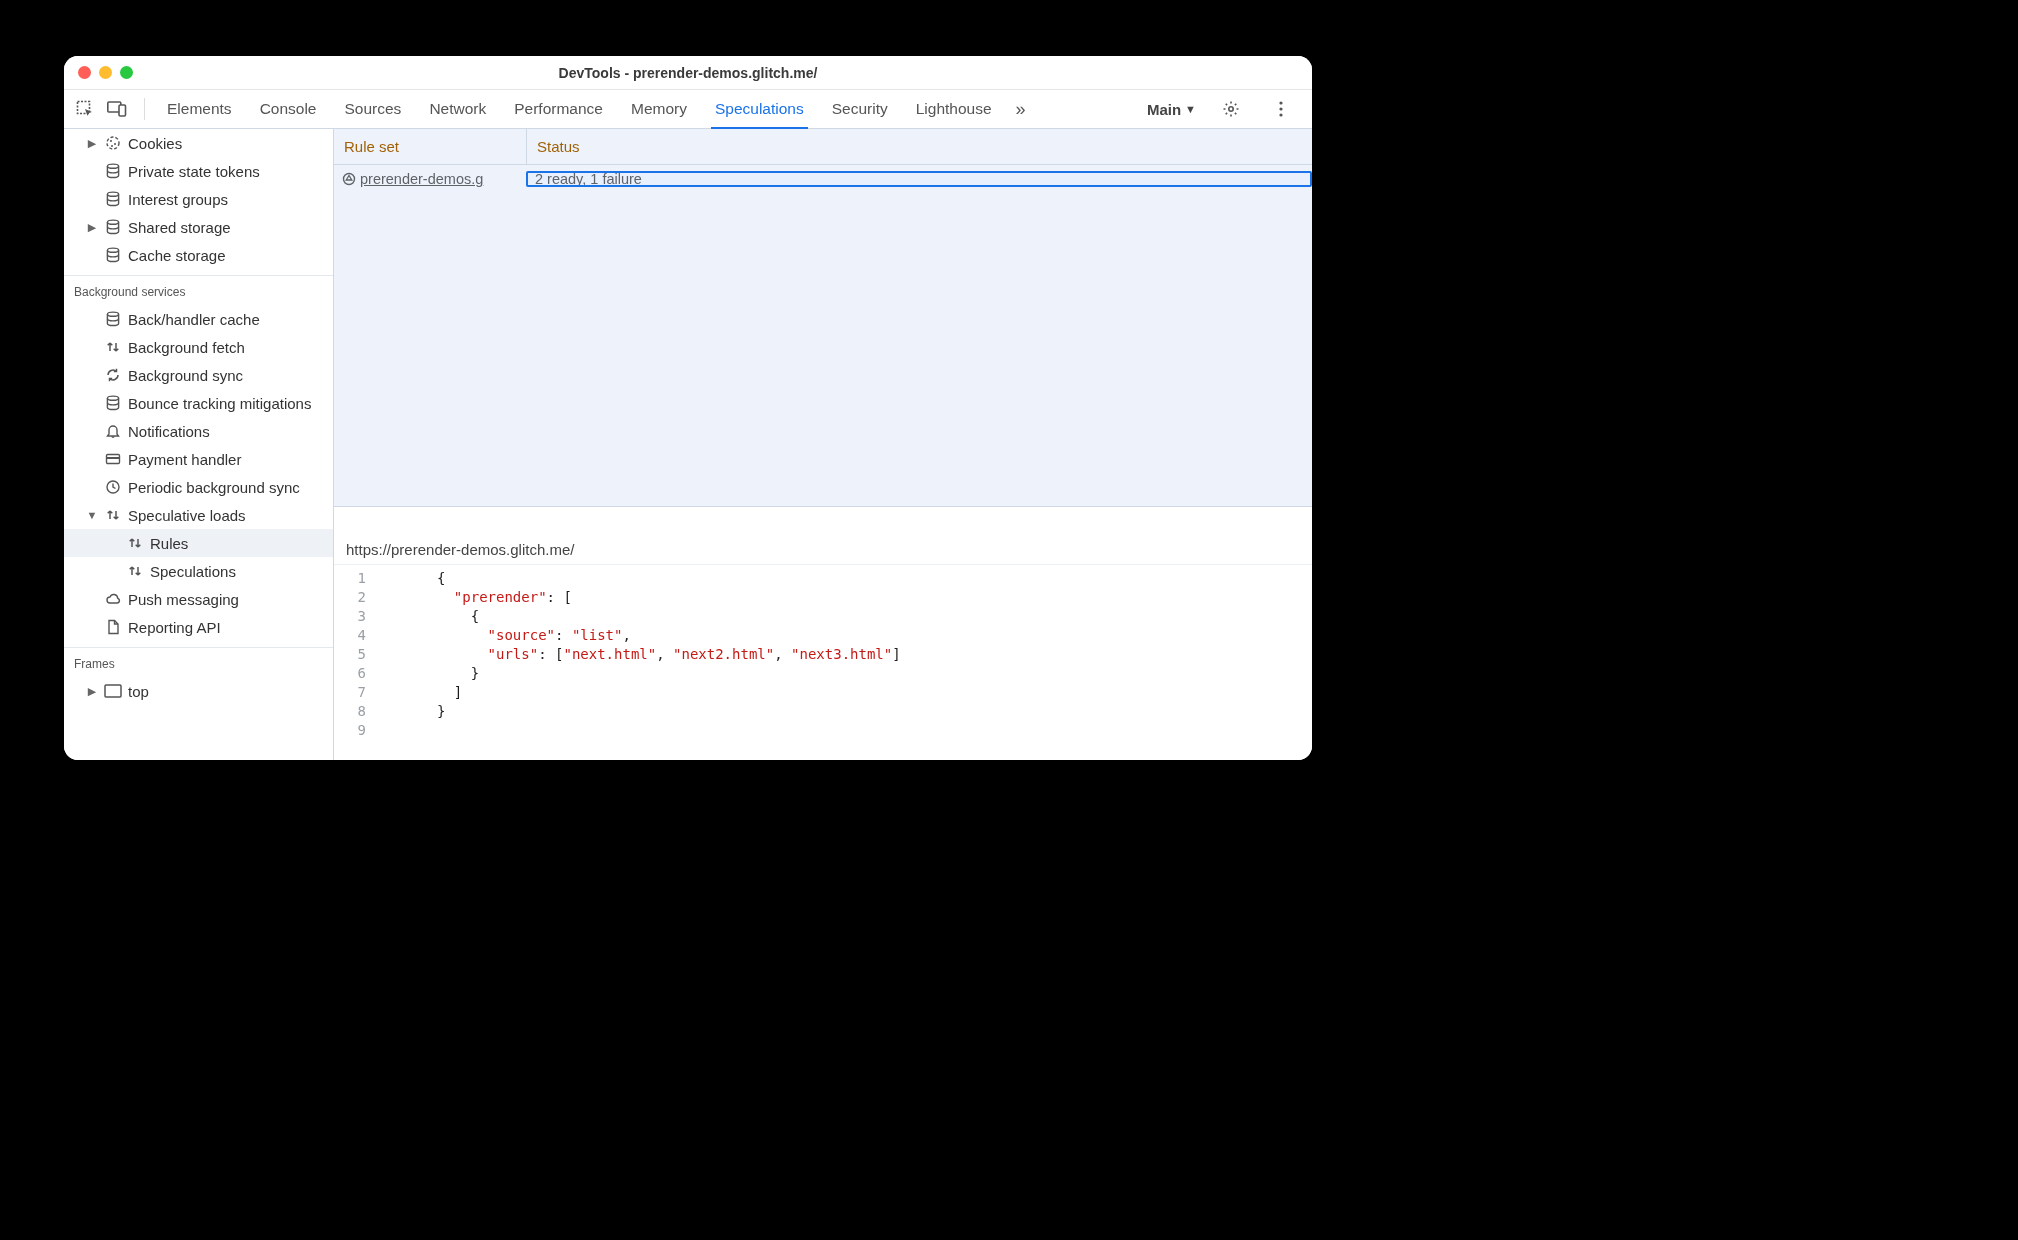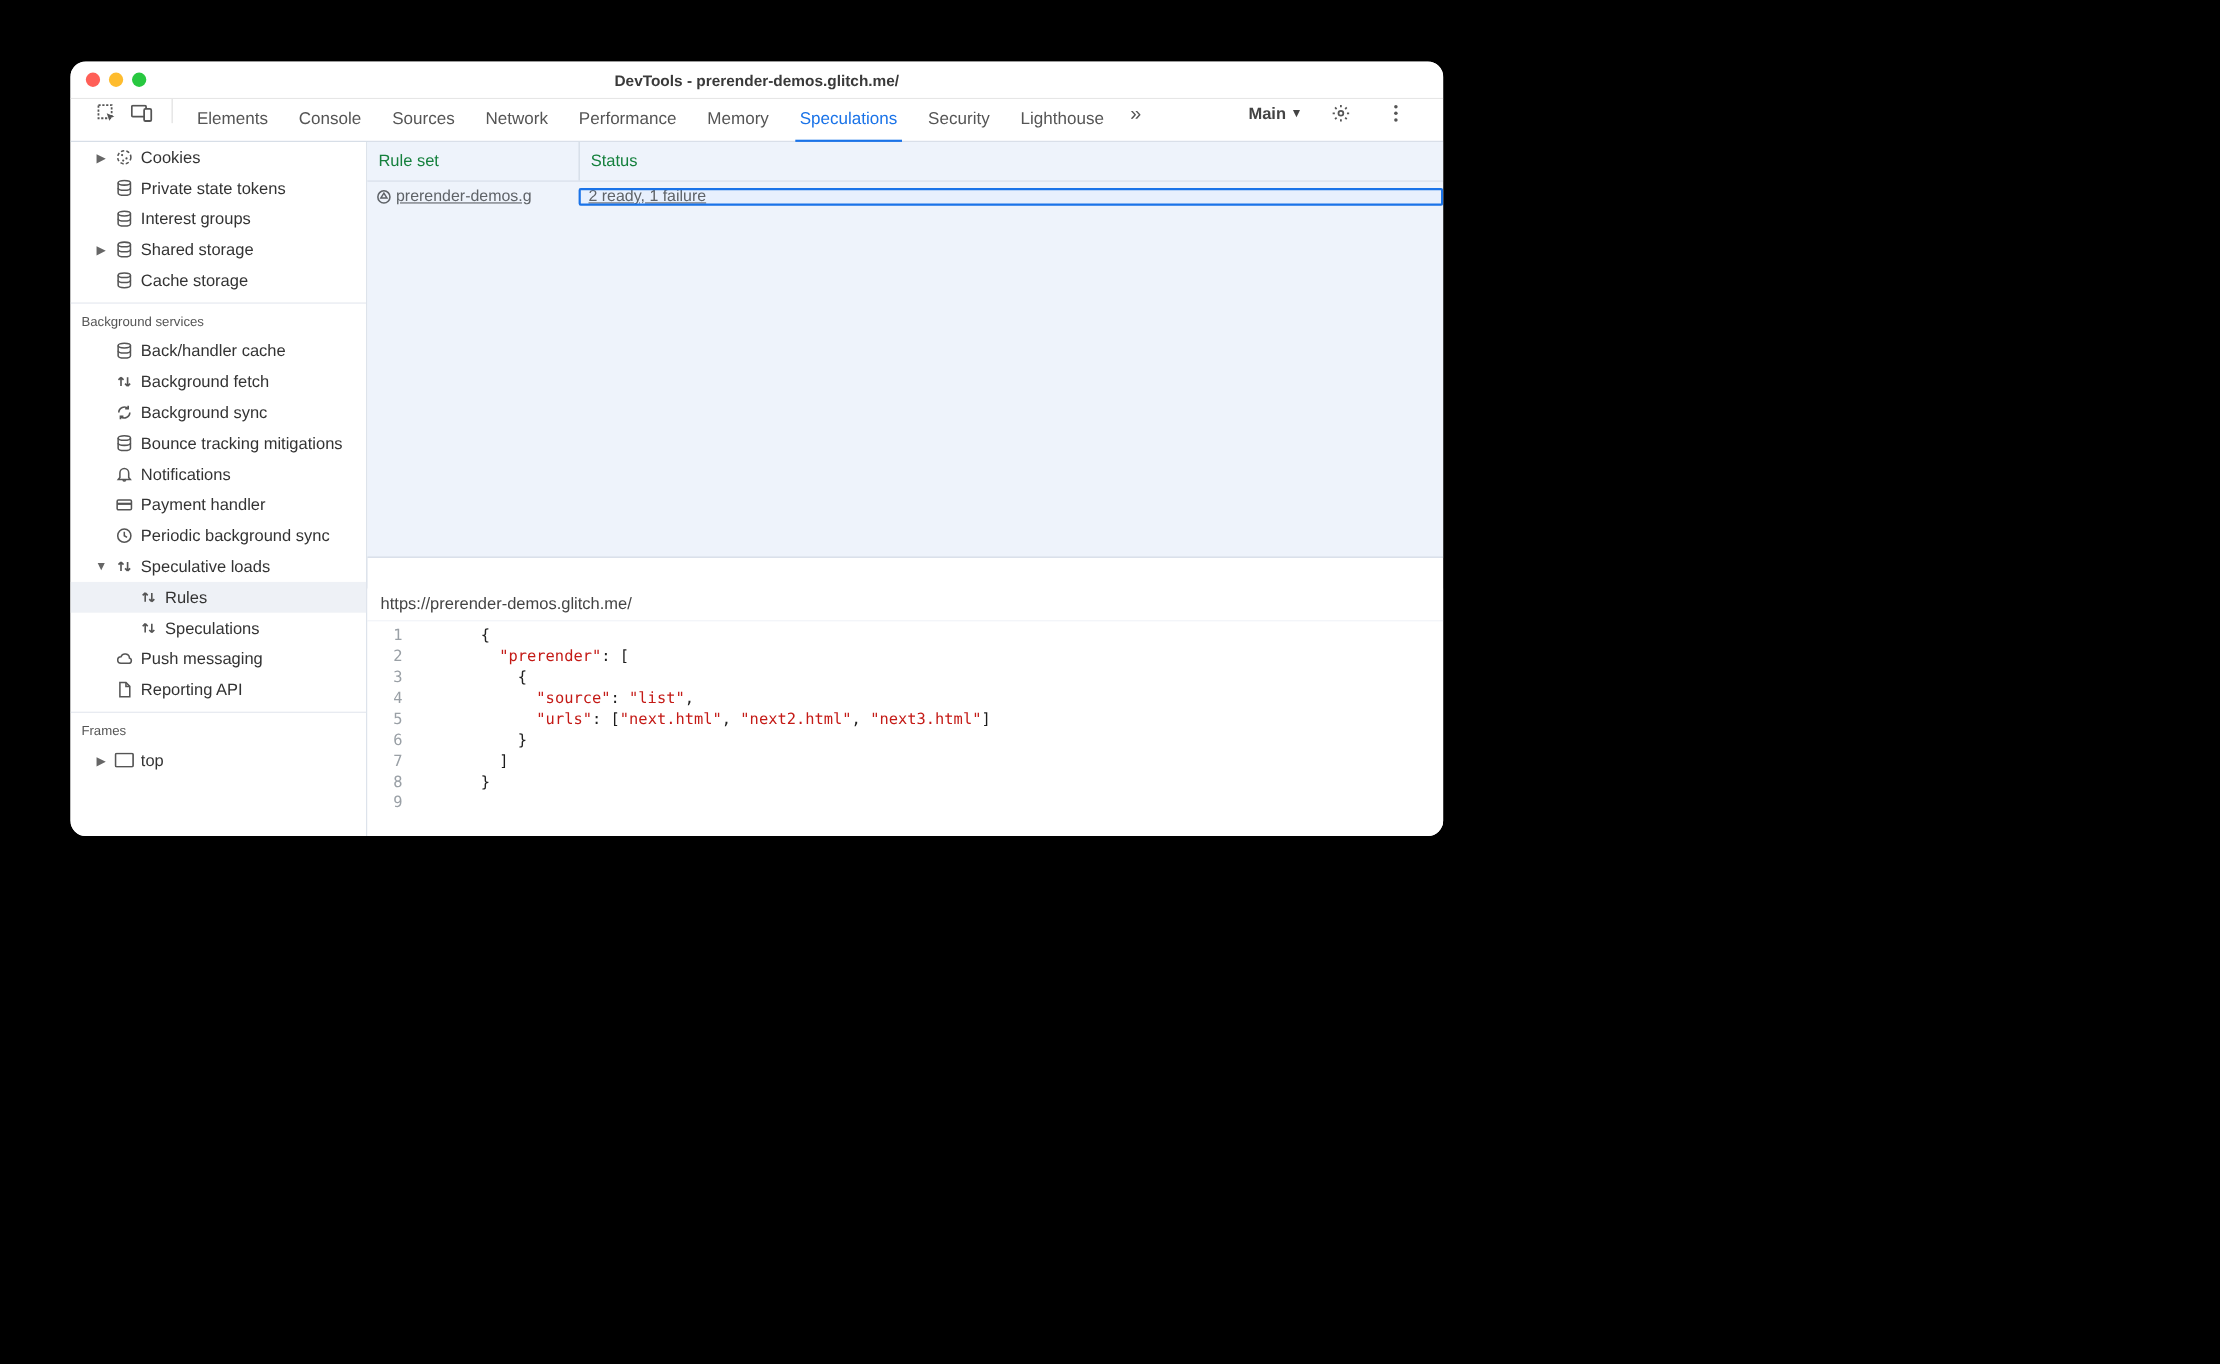--- a/index.html
+++ b/index.html
@@ -49,24 +49,24 @@
     left: 0; right: 0;
     text-align: center;
     font-weight: 600;
     color: #3a3a3a;
     font-size: 14px;
   }
   
   .tabs-row {
     height: 39px;
     display: flex;
-    align-items: flex-start;
+    align-items: center;
     border-bottom: 1px solid #cfd8e3;
     background: #fff;
-    padding: 0 20px;
+    padding: 0 8px;
     gap: 0;
   }
   .tool-icon {
     width: 26px;
     height: 26px;
     display: flex;
     align-items: center;
     justify-content: center;
     margin-right: 6px;
     color: #555;
@@ -161,21 +161,21 @@
   .thead {
     display: grid;
     grid-template-columns: 192px 1fr;
     height: 36px;
     border-bottom: 1px solid #cfd8e3;
   }
   .th {
     padding: 4px 10px;
     display: flex;
     align-items: center;
-    color: #15803d;
+    color: #a16207;
     font-size: 15px;
     background: #eef3fb;
   }
   .th + .th { border-left: 1px solid #cfd8e3; }
   .trow {
     display: grid;
     grid-template-columns: 192px 1fr;
     height: 28px;
     align-items: center;
   }

